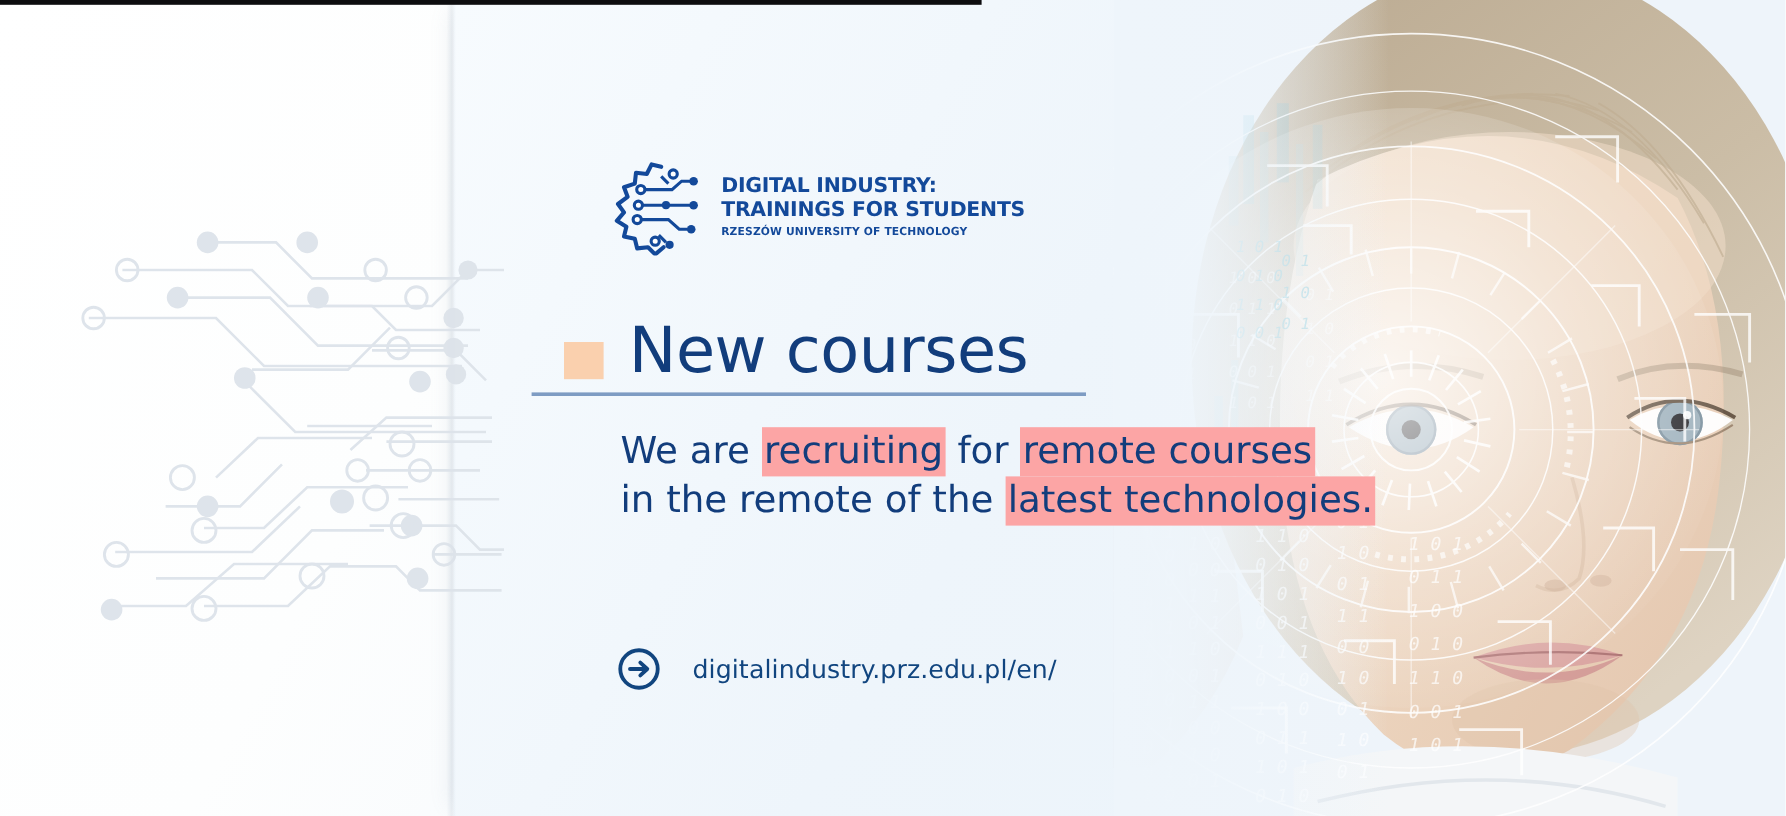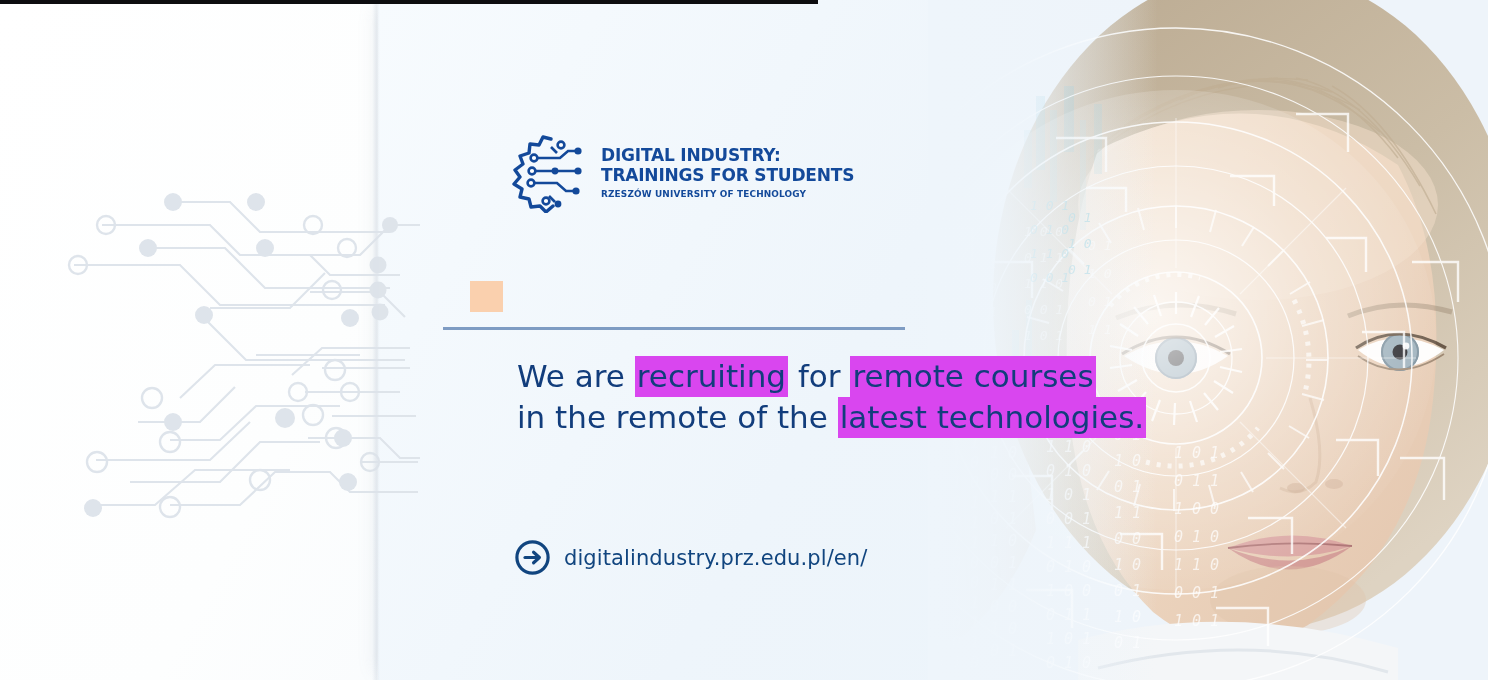--- a/index.html
+++ b/index.html
@@ -160,34 +160,34 @@
     left: 517px;
     top: 356px;
     font-family: "DejaVu Sans", "Liberation Sans", sans-serif;
     font-size: 31px;
     line-height: 41px;
     color: #123d7c;
     white-space: nowrap;
   }
   .body-copy .line { display: block; }
   .hl {
-    background: #d946ef;
+    background: #fca5a5;
     padding: 2px 2px 3px 2px;
     box-decoration-break: clone;
     -webkit-box-decoration-break: clone;
   }
 
   
   .url-row {
     position: absolute;
     left: 514px;
     top: 539px;
     display: flex;
     align-items: center;
-    gap: 13px;
+    gap: 26px;
   }
   .url-icon { width: 37px; height: 37px; flex: 0 0 auto; }
   .url-text {
     font-family: "DejaVu Sans", "Liberation Sans", sans-serif;
     font-size: 21px;
     color: #11457f;
     letter-spacing: 0.1px;
     white-space: nowrap;
   }
 </style>
@@ -588,20 +588,21 @@
       </svg>
       <div class="logo-text">
         <span class="logo-l1">DIGITAL INDUSTRY:</span>
         <span class="logo-l2">TRAININGS FOR STUDENTS</span>
         <span class="logo-l3">RZESZÓW UNIVERSITY OF TECHNOLOGY</span>
       </div>
     </div>
 
     <div class="headline-row">
       <div class="bullet-square"></div>
+      <div class="headline">New courses</div>
     </div>
     <div class="rule"></div>
 
     <div class="body-copy">
       <span class="line"><span>We are </span><span class="hl">recruiting</span><span> for </span><span class="hl">remote courses</span></span>
       <span class="line"><span>in the remote of the </span><span class="hl">latest technologies.</span></span>
     </div>
 
     <div class="url-row">
       <svg class="url-icon" viewBox="0 0 37 37" fill="none" xmlns="http://www.w3.org/2000/svg">

